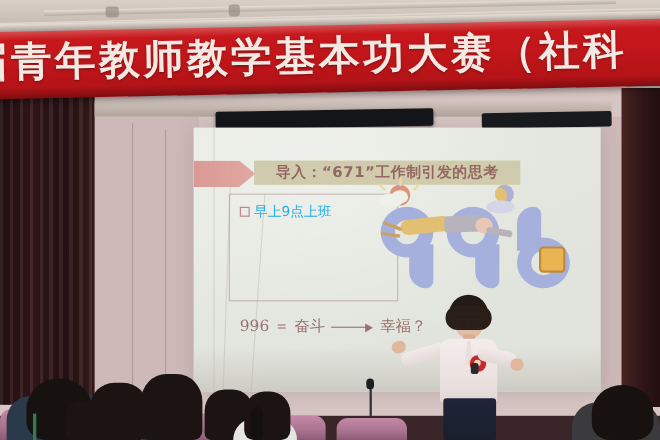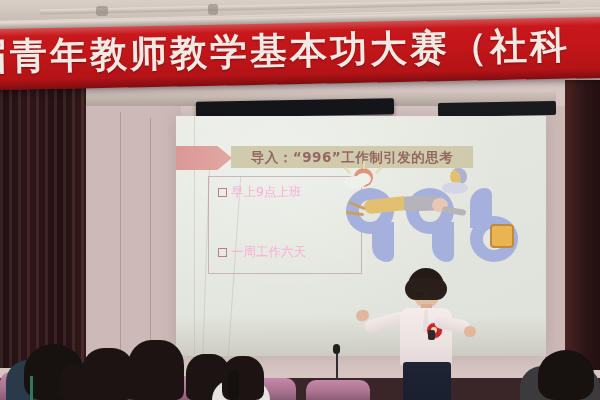--- a/index.html
+++ b/index.html
@@ -64,21 +64,21 @@
   .title-band{position:absolute;left:55px;top:26px;width:242px;height:22px;
     background:#cdc8a7;opacity:.92;}
   .title-text{position:absolute;left:58px;top:28px;width:236px;height:18px;
     text-align:center;font-family:"DejaVu Sans","Liberation Sans",sans-serif;
     font-size:13.5px;font-weight:600;color:#8c5a58;letter-spacing:.5px;
     line-height:18px;white-space:nowrap;opacity:.88;}
   .bullet-box{position:absolute;left:32px;top:56px;width:152px;height:96px;
     border:1px solid rgba(170,130,135,.5);}
   .bullet{position:absolute;left:42px;display:flex;align-items:center;gap:4px;
     font-family:"DejaVu Sans","Liberation Sans",sans-serif;font-size:12.5px;
-    color:#f9a8d4;white-space:nowrap;opacity:.9;}
+    color:#0ea5e9;white-space:nowrap;opacity:.9;}
   .bullet .sq{display:inline-block;width:7px;height:7px;border:1.4px solid #b5737a;}
   .eq{position:absolute;left:42px;top:168px;
     font-family:"DejaVu Serif","Liberation Serif",serif;font-size:14px;
     color:#8c6160;white-space:nowrap;opacity:.88;display:flex;align-items:center;gap:5px;}
   .eq .arrow-line{display:inline-block;width:40px;height:9px;position:relative;}
   .eq .arrow-line:before{content:"";position:absolute;left:0;top:4px;width:32px;height:1.4px;background:#8c6160;}
   .eq .arrow-line:after{content:"";position:absolute;right:2px;top:1px;
     border-left:7px solid #8c6160;border-top:4px solid transparent;border-bottom:4px solid transparent;}
 
   
@@ -180,33 +180,34 @@
     <div class="screen-crease" style="left:18px;top:0;height:240px;"></div>
     <div class="screen-crease" style="left:30px;top:30px;height:210px;transform:rotate(2deg);"></div>
     <div class="screen-crease" style="left:58px;top:60px;height:180px;transform:rotate(4deg);"></div>
     <div class="screen-bottom-fade"></div>
   </div>
 
   <div class="slide">
 
     <div class="arrow"></div>
     <div class="title-band"></div>
-    <div class="title-text">导入：“996”工作制引发的思考</div>
+    <div class="title-text">导入：“671”工作制引发的思考</div>
 
     <div class="bullet-box"></div>
 
     <div class="bullet" style="top:64px;">
       <span class="sq"></span>
       <span>早上9点上班</span>
     </div>
-    <div class="bullet" style="top:124px;">
-      <span class="sq"></span>
-      <span>一周工作六天</span>
+
+    <div class="eq">
+      <span>996 ＝ 奋斗</span>
+      <span class="arrow-line"></span>
+      <span>幸福？</span>
     </div>
-
 
     <div class="g996">
 
       <div class="sun"></div>
       <div class="sunray" style="left:17px;top:-7px;transform:rotate(0deg);"></div>
       <div class="sunray" style="left:29px;top:-3px;transform:rotate(45deg);"></div>
       <div class="sunray" style="left:3px;top:-3px;transform:rotate(-45deg);"></div>
       <div class="cloud" style="left:-2px;top:8px;width:22px;height:13px;"></div>
       <div class="cloud" style="left:10px;top:5px;width:15px;height:12px;"></div>
 

